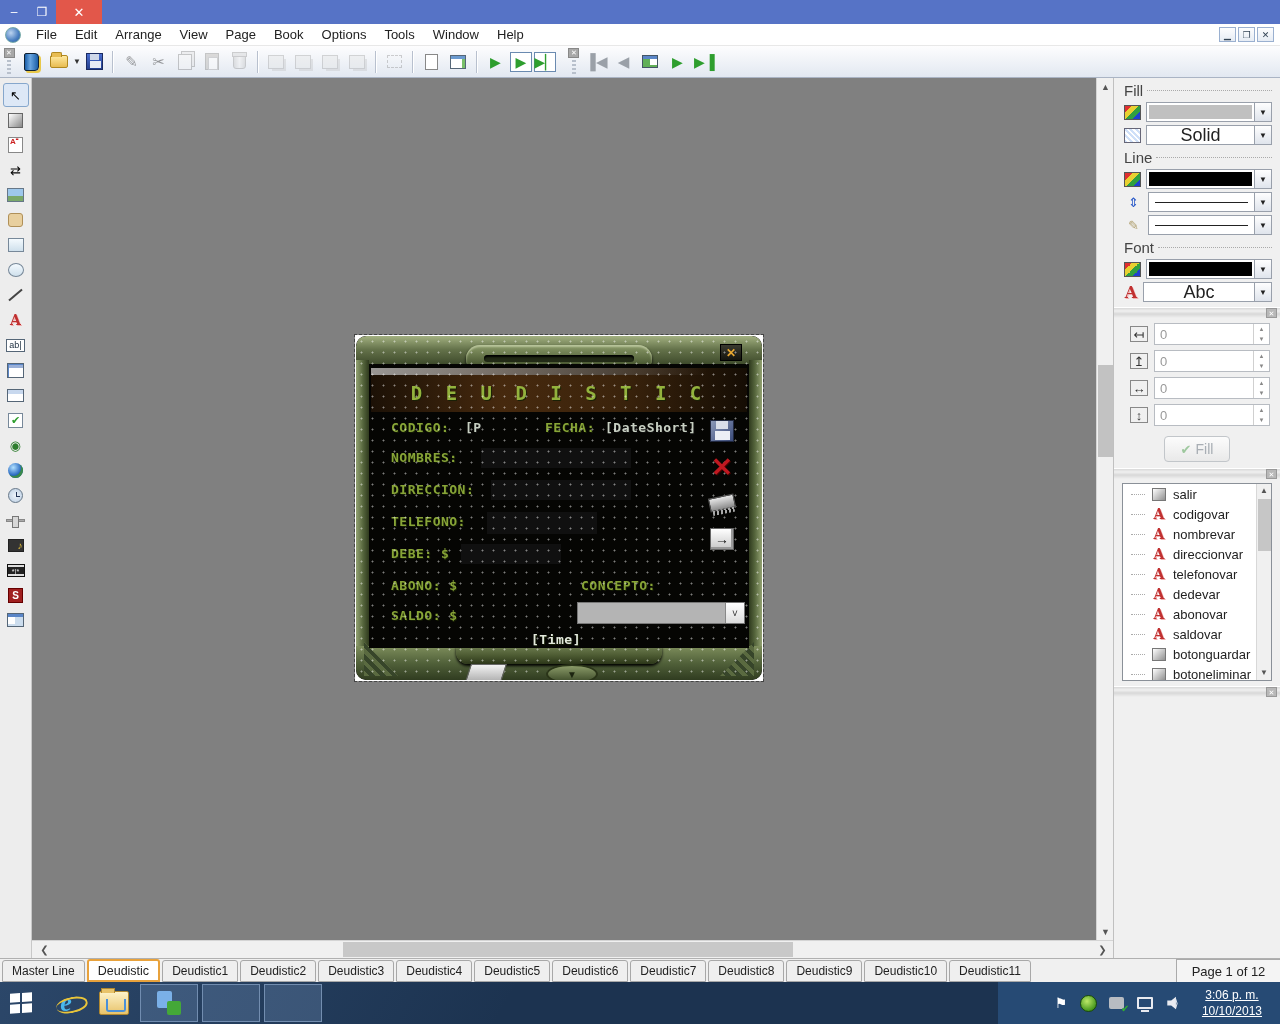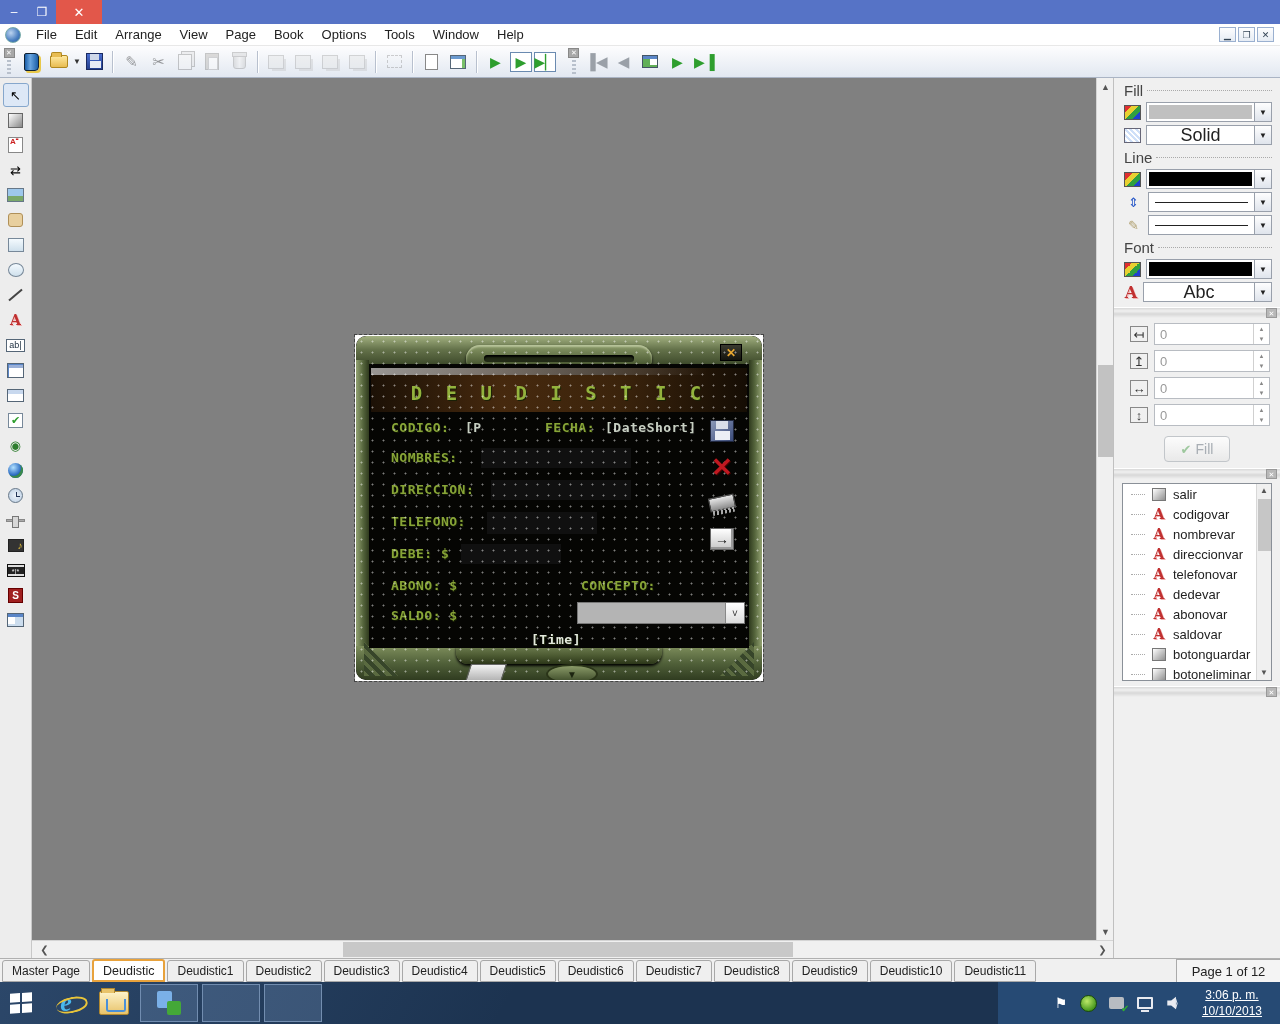--- a/index.html
+++ b/index.html
@@ -654,21 +654,21 @@
 
       <div class="sep-strip">
           <div class="sepx">✕</div>
         </div>
 
     </div>
   </div>
 
   <div class="tabsrow">
     <div style="display:flex;">
-        <div class="tab">Master Page</div>
+        <div class="tab">Master Line</div>
         <div class="tab active">Deudistic</div>
         <div class="tab">Deudistic1</div>
         <div class="tab">Deudistic2</div>
         <div class="tab">Deudistic3</div>
         <div class="tab">Deudistic4</div>
         <div class="tab">Deudistic5</div>
         <div class="tab">Deudistic6</div>
         <div class="tab">Deudistic7</div>
         <div class="tab">Deudistic8</div>
         <div class="tab">Deudistic9</div>

